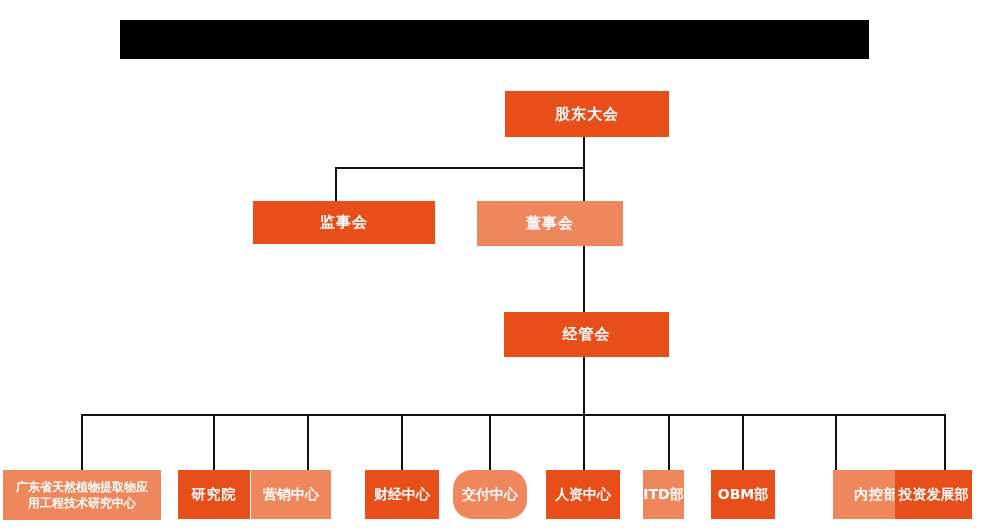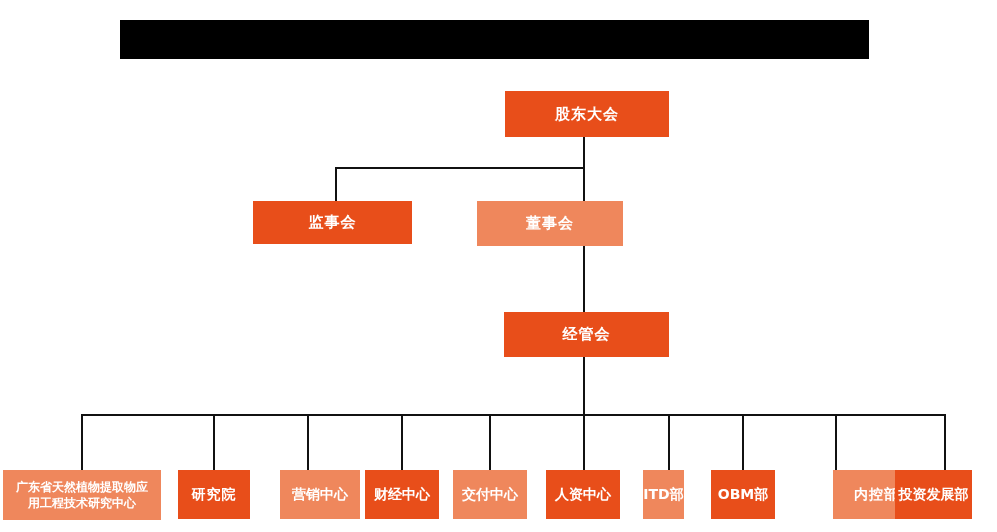--- a/index.html
+++ b/index.html
@@ -25,30 +25,30 @@
     font-weight: bold;
     font-size: 14px;
     text-align: center;
     letter-spacing: 1px;
     box-sizing: border-box;
   }
   .node.dark  { background: var(--c-dark, #E84E1A); }
   .node.light { background: var(--c-light, #EF875C); }
 
   .n-root  { left: 505px; top:  91px; width: 164px; height: 46px; font-size: 15px; }
-  .n-sup   { left: 253px; top: 201px; width: 159px; height: 43px; font-size: 15px; }
+  .n-sup   { left: 253px; top: 201px; width: 182px; height: 43px; font-size: 15px; }
   .n-board { left: 477px; top: 201px; width: 146px; height: 45px; font-size: 15px; }
   .n-mgmt  { left: 504px; top: 312px; width: 165px; height: 45px; font-size: 15px; }
 
   .n-l1  { left:   3px; top: 470px; width: 158px; height: 50px; font-size: 12px; line-height: 1.35; letter-spacing: 0; padding: 12px; }
   .n-l1 .two-line { display: block; }
   .n-l2  { left: 178px; top: 470px; width:  72px; height: 49px; }
-  .n-l3  { left: 280px; top: 470px; width:  80px; height: 49px; letter-spacing: 0; text-align: right; }
+  .n-l3  { left: 251px; top: 470px; width:  80px; height: 49px; letter-spacing: 0; text-align: right; }
   .n-l4  { left: 365px; top: 470px; width:  74px; height: 49px; letter-spacing: 0; }
-  .n-l5  { left: 453px; top: 470px; width:  74px; height: 49px; letter-spacing: 0; }
+  .n-l5  { left: 453px; top: 470px; width:  74px; height: 49px; letter-spacing: 0; border-radius: 19px; }
   .n-l6  { left: 546px; top: 470px; width:  74px; height: 49px; letter-spacing: 0; }
   .n-l7  { left: 643px; top: 470px; width:  41px; height: 49px; letter-spacing: 0; }
   .n-l8  { left: 711px; top: 470px; width:  64px; height: 49px; letter-spacing: 0; }
   .n-l9  { left: 793px; top: 470px; width:  87px; height: 49px; margin-left: 40px; }
   .n-l10 { left: 895px; top: 470px; width: 77px; height: 49px; letter-spacing: 0; }
 
   .line { position: absolute; background: var(--c-line, #111111); }
   .lv { width: 2px; }
   .lh { height: 2px; }
   .c-v1  { left: 583px; top: 137px; height:  64px; }

